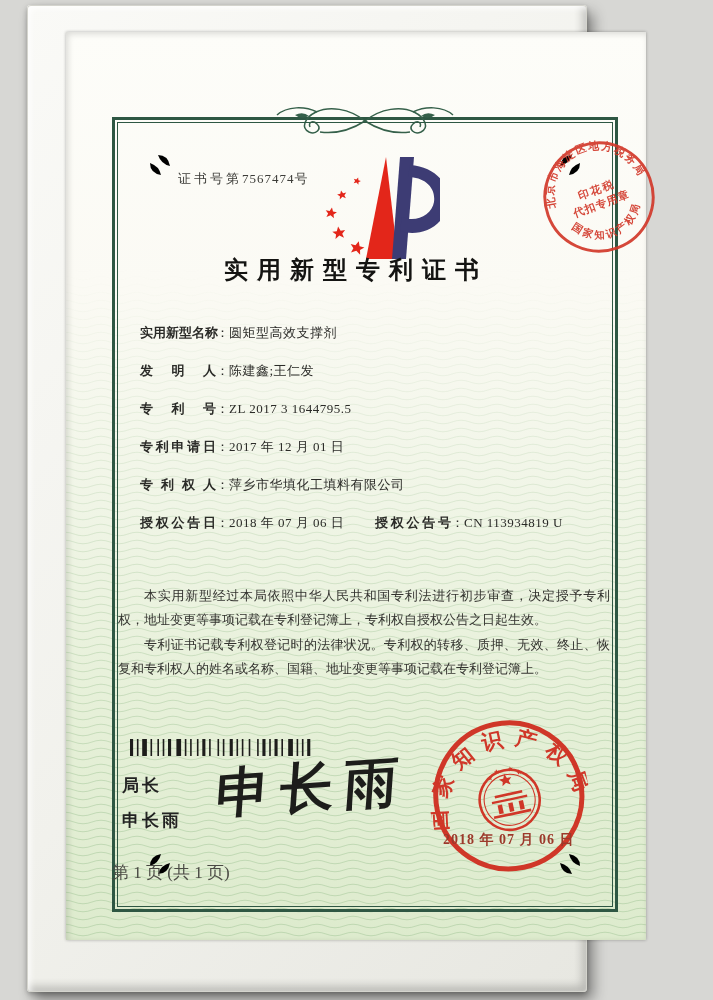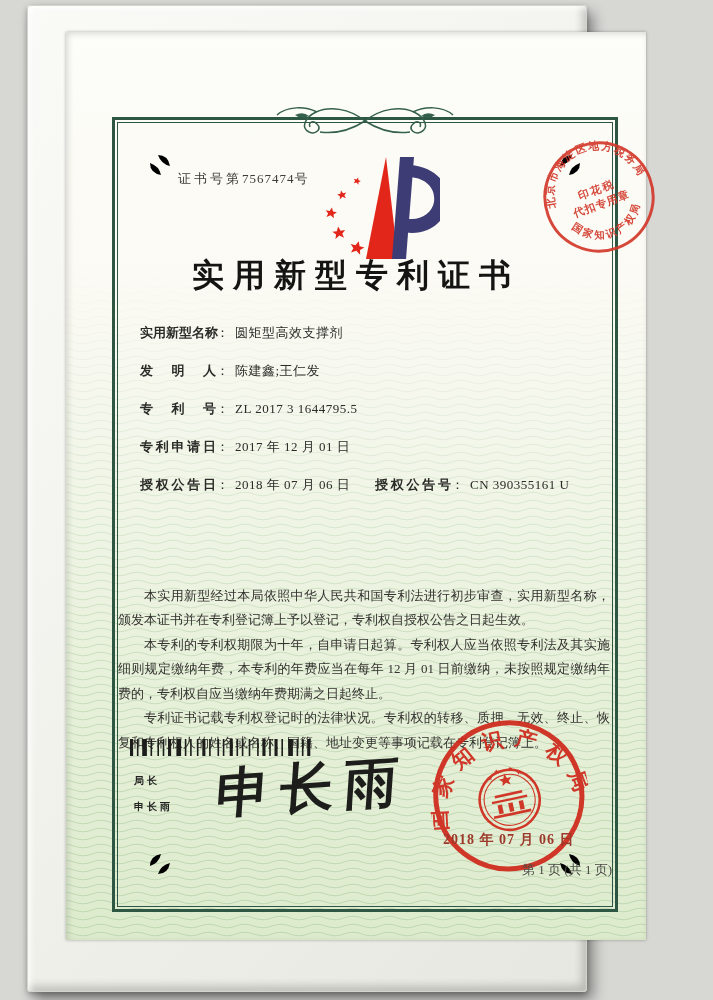--- a/index.html
+++ b/index.html
@@ -28,40 +28,40 @@
   .orn-top{left:50%;top:-17px;transform:translateX(-50%);}
   .orn-tl{left:3px;top:3px;}
   .orn-tr{right:3px;top:3px;transform:scaleX(-1);}
   .orn-bl{left:3px;bottom:3px;transform:scaleY(-1);}
   .orn-br{right:3px;bottom:3px;transform:scale(-1,-1);}
   
   .cert-no{position:absolute;left:112px;top:138px;font-size:13px;letter-spacing:3px;color:#3c3c38;}
   .cert-no .num{letter-spacing:1px;}
   .logo{position:absolute;left:234px;top:123px;width:140px;height:108px;}
   .title{position:absolute;left:0;top:222px;width:100%;text-align:center;
-         font-size:32px;font-weight:700;letter-spacing:9px;color:#141412;}
+         font-size:24px;font-weight:700;letter-spacing:9px;color:#141412;}
   .tax-stamp{position:absolute;left:474px;top:106px;width:118px;height:118px;transform:rotate(-20deg);opacity:.92;}
   .fields{position:absolute;left:74px;top:292px;width:474px;font-size:13px;}
   .frow{position:relative;height:38px;line-height:18px;white-space:nowrap;}
   .flabel{display:inline-block;width:76px;text-align:justify;text-align-last:justify;color:#2b2b28;font-weight:bold;}
   .fcolon{display:inline-block;width:13px;}
-  .fvalue{margin-left:6px;letter-spacing:.5px;color:#2b2b28;}
+  .fvalue{letter-spacing:.5px;color:#2b2b28;}
   .pair2{position:absolute;left:235px;top:0;}
   .paras{position:absolute;left:52px;top:552px;width:492px;font-size:13px;line-height:1.88;color:#33332f;}
   .paras p{margin:0;text-indent:2em;text-align:justify;}
   #barcode{position:absolute;left:64px;top:707px;width:186px;height:17px;}
   #barcode-bars rect{fill:#1d1d1b;}
-  .director{position:absolute;left:68px;top:742px;font-family:Liberation Serif, serif;
-            font-size:10px;font-weight:700;letter-spacing:3px;color:#222;}
+  .director{position:absolute;left:56px;top:742px;font-family:Liberation Serif, serif;
+            font-size:17px;font-weight:700;letter-spacing:3px;color:#222;}
   .director div{margin-bottom:12px;}
   .signature{position:absolute;left:150px;top:720px;font-size:54px;font-weight:600;letter-spacing:10px;
              color:#1d1d1b;transform:rotate(-4deg) skewX(-8deg);}
   .big-seal{position:absolute;left:362px;top:680px;width:160px;height:160px;transform:rotate(-12deg);opacity:.93;}
   .seal-date{position:absolute;left:377px;top:799px;font-size:14px;letter-spacing:1px;color:#9c392b;font-weight:600;}
-  .page-info{position:absolute;left:46px;top:829px;width:500px;text-align:right;font-size:13px;color:#4a4a44;}
+  .page-info{position:absolute;left:46px;top:829px;width:500px;text-align:left;font-size:17px;color:#4a4a44;}
   .seal-text{fill:#cf2a1c;font-family:"Liberation Serif","DejaVu Serif",serif;font-weight:700;}
   .tax-red{fill:#d2392b;font-family:"Liberation Serif","DejaVu Serif",serif;font-weight:700;}
 </style>
 </head>
 <body>
 
 <svg style="position:absolute;width:0;height:0;overflow:hidden" aria-hidden="true">
   <defs>
     <path id="star" d="M0,-6 L1.8,-1.9 6,-1.9 2.9,1 4,5 0,2.4 -4,5 -2.9,1 -6,-1.9 -1.8,-1.9 Z"></path>
     <g id="corner-orn">
@@ -268,30 +268,32 @@
         <div class="frow">
           <span class="flabel">发明人</span><span class="fcolon">：</span><span class="fvalue">陈建鑫;王仁发</span>
         </div>
         <div class="frow">
           <span class="flabel">专利号</span><span class="fcolon">：</span><span class="fvalue">ZL 2017 3 1644795.5</span>
         </div>
         <div class="frow">
           <span class="flabel">专利申请日</span><span class="fcolon">：</span><span class="fvalue">2017 年 12 月 01 日</span>
         </div>
         <div class="frow">
+          <span class="flabel">专利权人</span><span class="fcolon">：</span><span class="fvalue">萍乡市华填化工填料有限公司</span>
+        </div>
+        <div class="frow">
           <span class="flabel">授权公告日</span><span class="fcolon">：</span><span class="fvalue">2018 年 07 月 06 日</span>
           <span class="pair2">
-            <span class="flabel">授权公告号</span><span class="fcolon">：</span><span class="fvalue">CN 390355161 U</span>
+            <span class="flabel">授权公告号</span><span class="fcolon">：</span><span class="fvalue">CN 113934819 U</span>
           </span>
         </div>
       </div>
 
       <div class="paras">
-        <p>本实用新型经过本局依照中华人民共和国专利法进行初步审查，实用新型名称，颁发本证书并在专利登记簿上予以登记，专利权自授权公告之日起生效。</p>
-        <p>本专利的专利权期限为十年，自申请日起算。专利权人应当依照专利法及其实施细则规定缴纳年费，本专利的年费应当在每年 12 月 01 日前缴纳，未按照规定缴纳年费的，专利权自应当缴纳年费期满之日起终止。</p>
+        <p>本实用新型经过本局依照中华人民共和国专利法进行初步审查，决定授予专利权，地址变更等事项记载在专利登记簿上，专利权自授权公告之日起生效。</p>
         <p>专利证书记载专利权登记时的法律状况。专利权的转移、质押、无效、终止、恢复和专利权人的姓名或名称、国籍、地址变更等事项记载在专利登记簿上。</p>
       </div>
 
       <svg id="barcode" viewBox="0 0 186 17" preserveAspectRatio="none">
           <g id="barcode-bars">
             <rect x="0.0" y="0" width="3.1" height="17"></rect>
             <rect x="6.9" y="0" width="1.6" height="17"></rect>
             <rect x="12.2" y="0" width="4.7" height="17"></rect>
             <rect x="20.5" y="0" width="1.6" height="17"></rect>
             <rect x="27.4" y="0" width="1.6" height="17"></rect>

